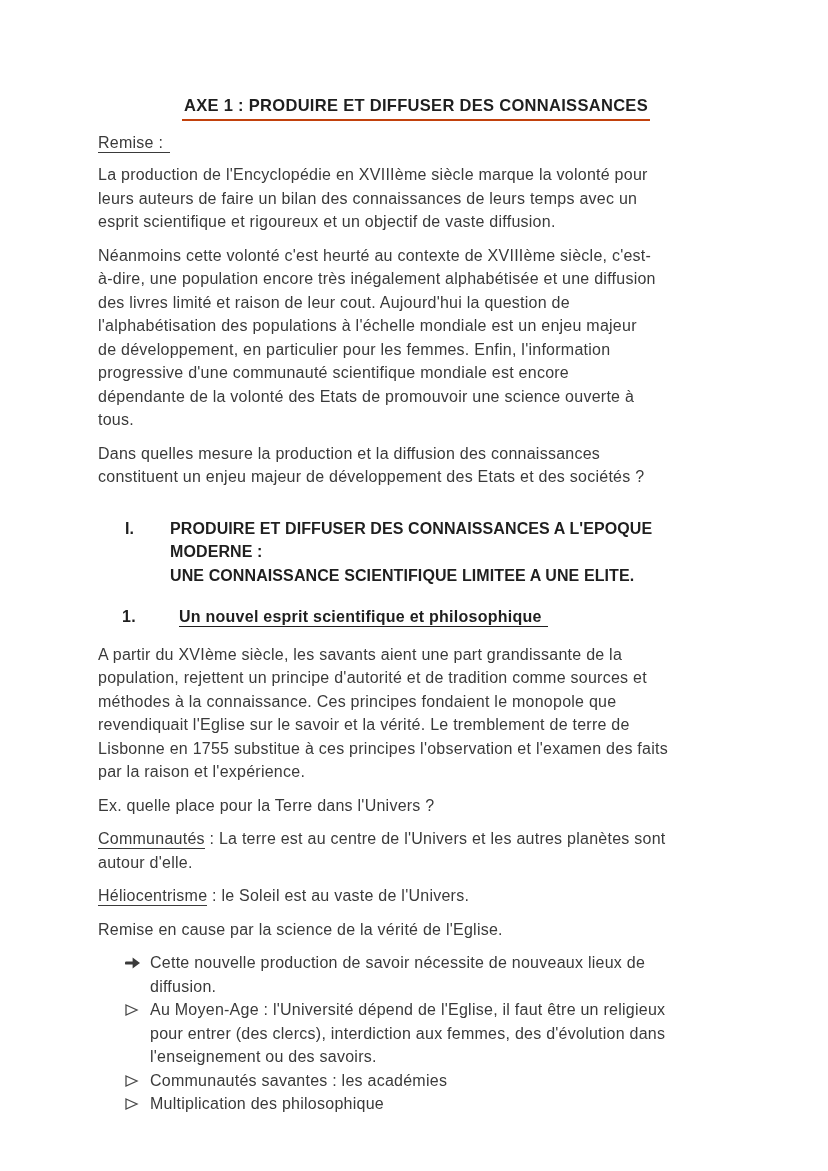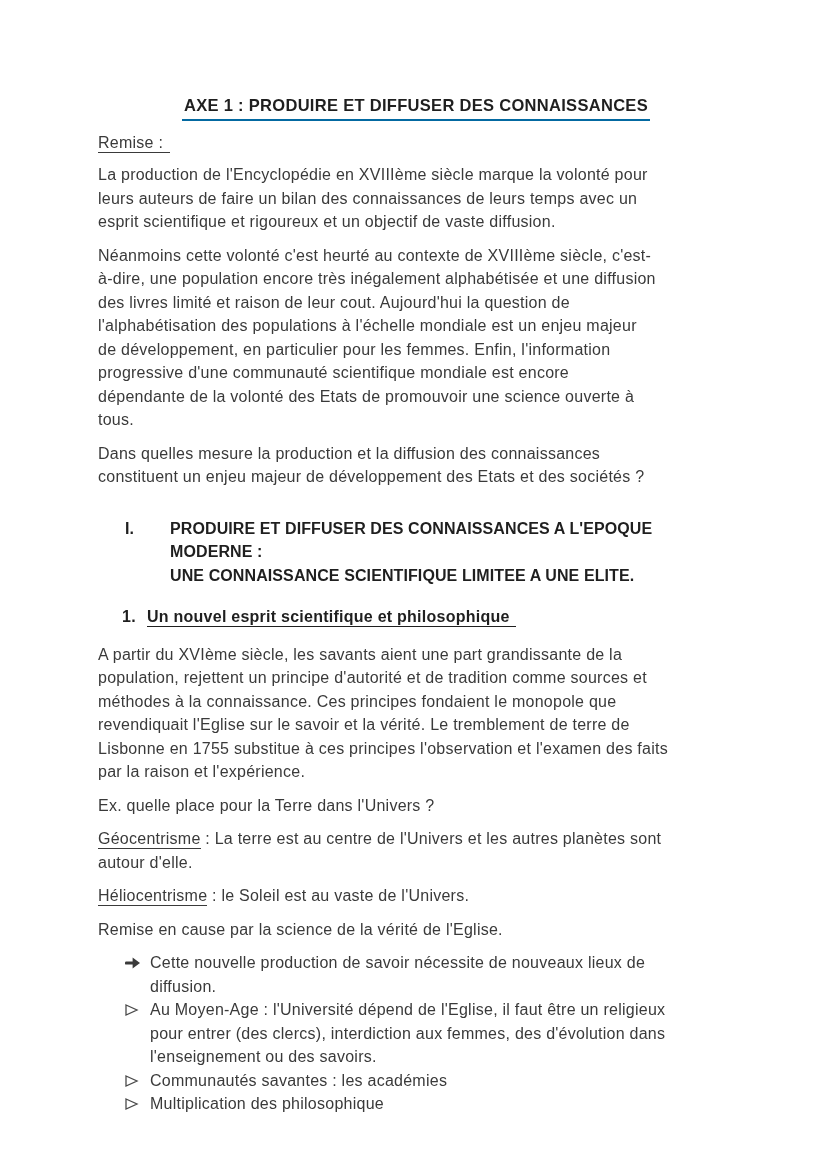--- a/index.html
+++ b/index.html
@@ -28,21 +28,21 @@
   .title {
     text-align: center;
     margin: 0 0 10px 0;
     font-weight: bold;
     font-size: 16.5px;
     color: #1f1f1f;
     letter-spacing: 0.3px;
   }
   .title-underline {
     display: inline-block;
-    border-bottom: 2px solid #0369a1;
+    border-bottom: 2px solid #c2410c;
     padding: 0 2px 1px 2px;
   }
   .intro { margin: 0 0 9px 0; }
   .u {
     border-bottom: 1.5px solid currentColor;
     padding-bottom: 1px;
   }
   .trail { padding-right: 7px; }
   .sec-heading {
     position: relative;
@@ -59,20 +59,21 @@
     margin: 0 0 14px 0;
     padding-left: 49px;
     font-weight: bold;
     color: #1f1f1f;
   }
   .sub-heading .subnum { position: absolute; left: 24px; top: 0; }
   .sub-title {
     border-bottom: 1.7px solid currentColor;
     padding-bottom: 1px;
     padding-right: 6px;
+    margin-left: 32px;
   }
   .pre { white-space: pre-line; }
   .bullets { margin: 0; }
   .bullet {
     position: relative;
     padding-left: 52px;
     margin: 0;
   }
   .marker {
     position: absolute;
@@ -122,21 +123,21 @@
 
     <p class="para">A partir du XVIème siècle, les savants aient une part grandissante de la
 population, rejettent un principe d'autorité et de tradition comme sources et
 méthodes à la connaissance. Ces principes fondaient le monopole que
 revendiquait l'Eglise sur le savoir et la vérité. Le tremblement de terre de
 Lisbonne en 1755 substitue à ces principes l'observation et l'examen des faits
 par la raison et l'expérience.</p>
 
     <p class="para">Ex. quelle place pour la Terre dans l'Univers ?</p>
 
-    <p class="para"><span class="u">Géocentrisme</span><span class="pre"> : La terre est au centre de l'Univers et les autres planètes sont
+    <p class="para"><span class="u">Communautés</span><span class="pre"> : La terre est au centre de l'Univers et les autres planètes sont
 autour d'elle.</span></p>
 
     <p class="para"><span class="u">Héliocentrisme</span><span class="pre"> : le Soleil est au vaste de l'Univers.</span></p>
 
     <p class="para">Remise en cause par la science de la vérité de l'Eglise.</p>
 
     <div class="bullets">
 
       <div class="bullet"><span class="marker">
             <svg width="17" height="14" viewBox="0 0 17 14">

